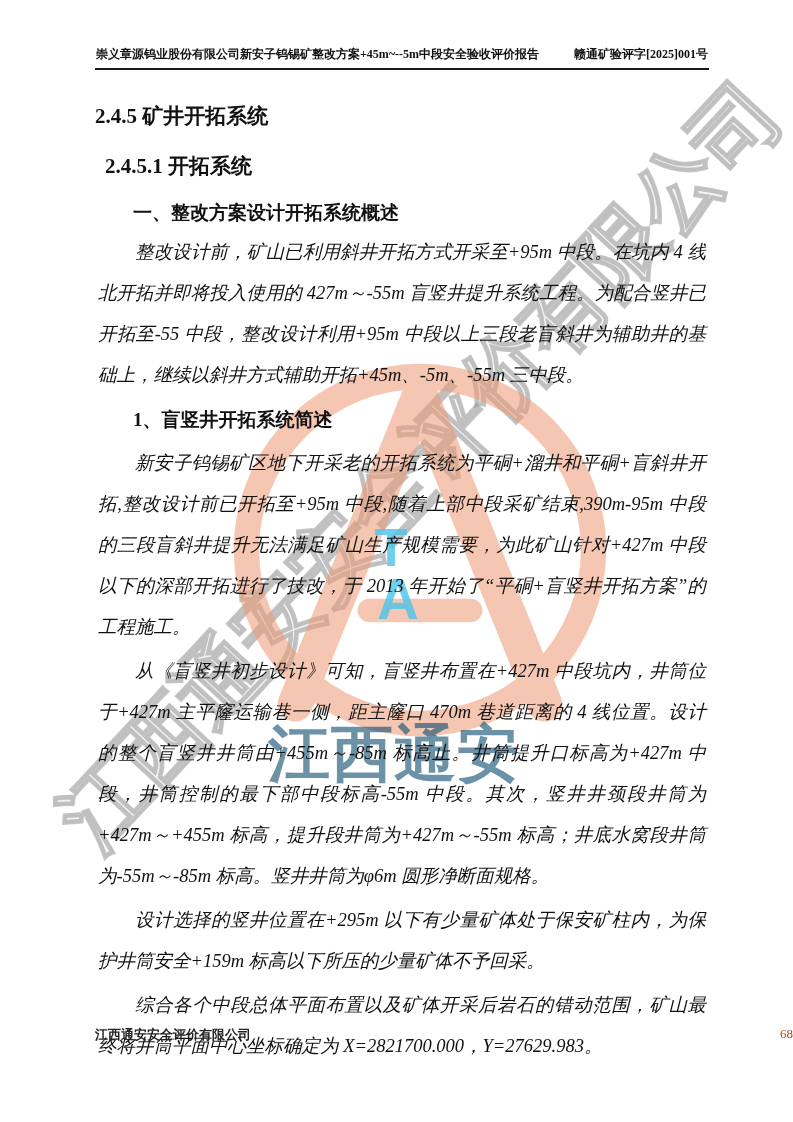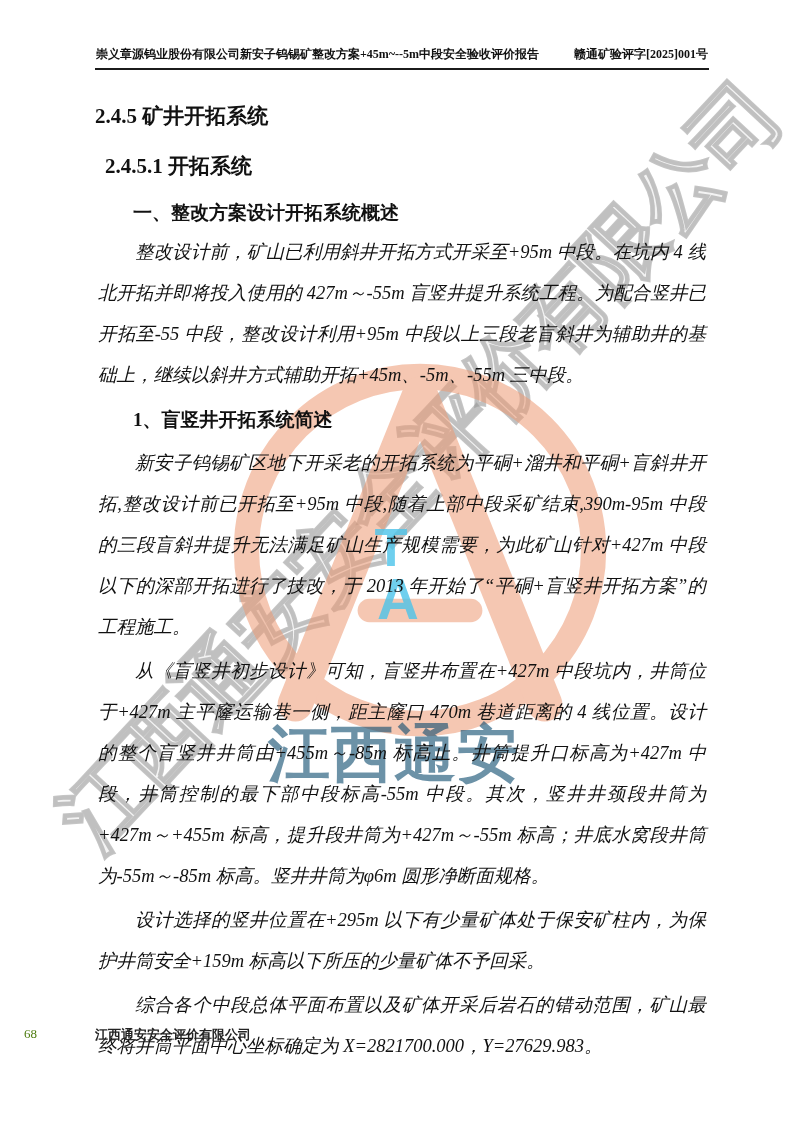--- a/index.html
+++ b/index.html
@@ -53,22 +53,22 @@
   .bodytext p{margin:3px;text-indent:2em;font-style:italic;}
   .bodytext h4{margin:0;font-size:19px;font-weight:bold;text-indent:2em;}
   
   .footer{position:absolute;left:0;right:0;top:1026px;z-index:1;height:24px;}
   .footer .company{
     position:absolute;left:95px;top:0;
     font-family:"Liberation Sans","DejaVu Sans",sans-serif;
     font-size:13px;font-weight:bold;color:#222;
   }
   .footer .pageno{
-    position:absolute;left:0;right:0;top:0;text-align:left;
-    font-size:13px;color:#4d7c0f;padding-left:24px;
+    position:absolute;left:0;right:0;top:0;text-align:right;
+    font-size:13px;color:#c2410c;padding-left:24px;
   }
 </style>
 </head>
 <body>
 
 <div class="page">
 
   <div class="wm wm-diagonal">江西通安安全评价有限公司</div>
 
   <svg class="wm wm-logo" viewBox="-200 -200 400 400" xmlns="http://www.w3.org/2000/svg">

